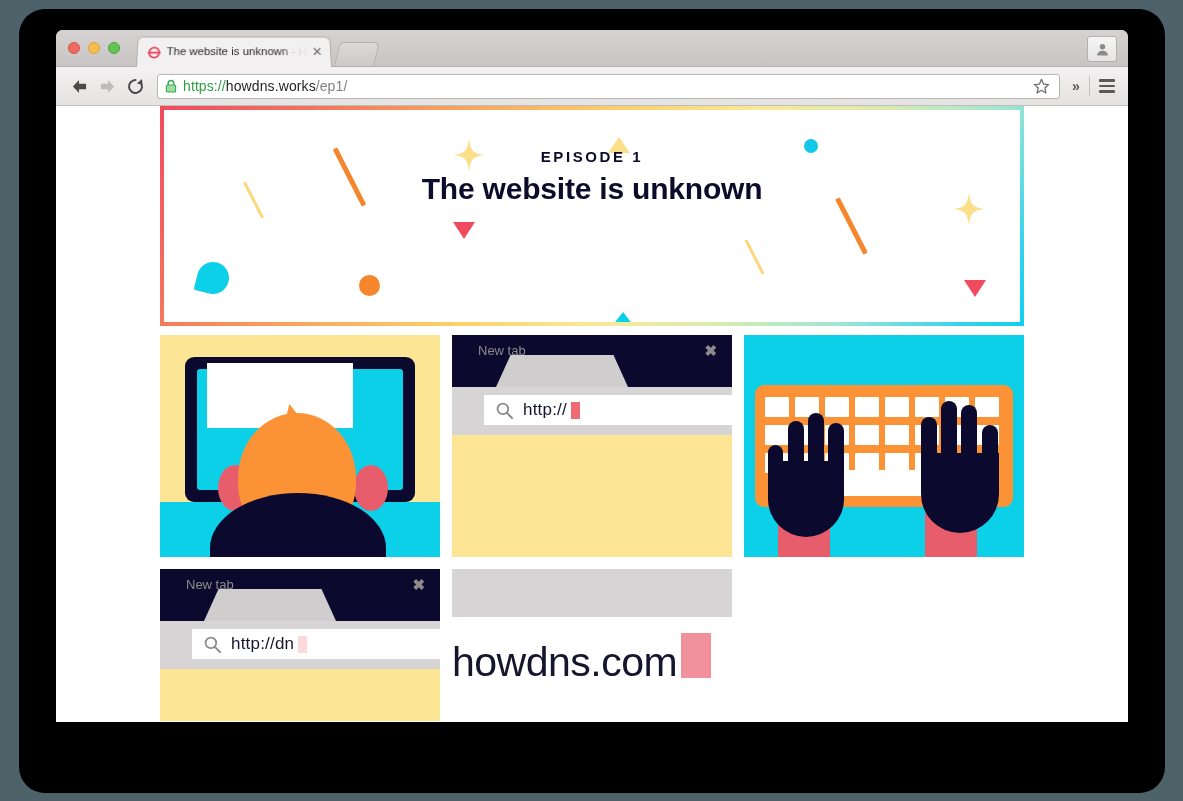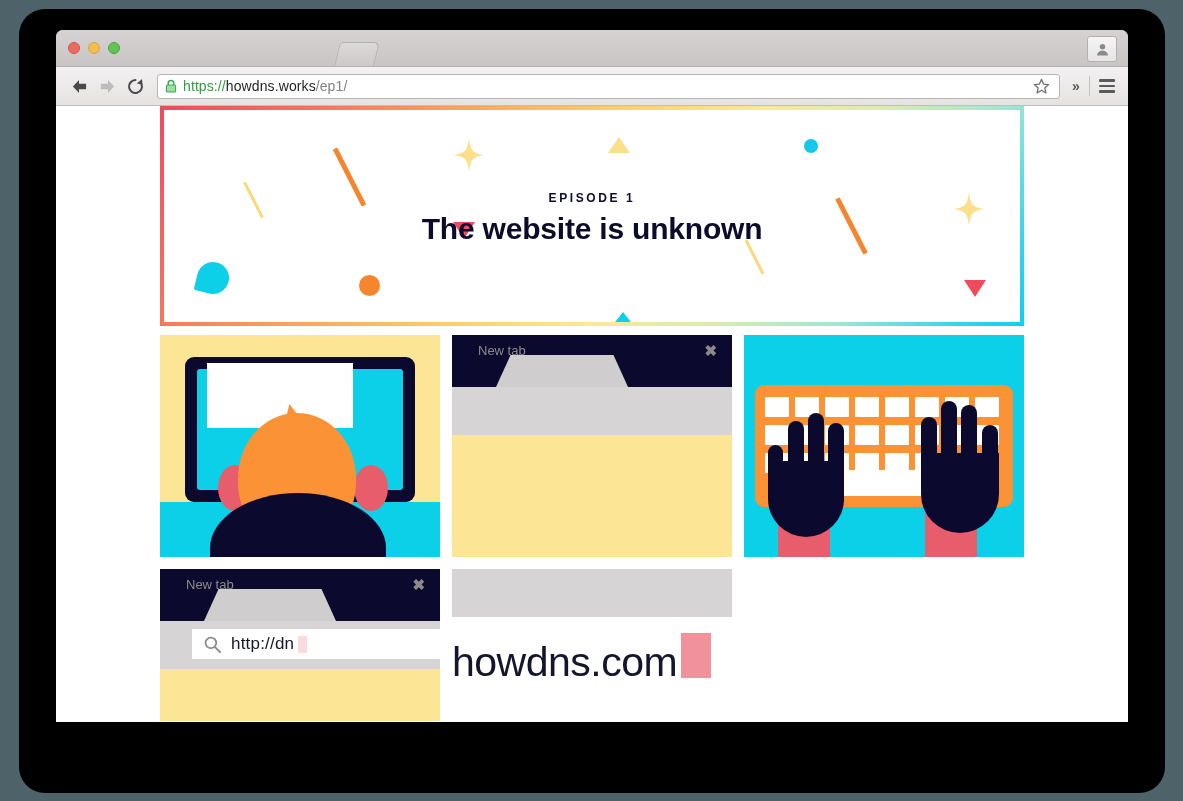--- a/index.html
+++ b/index.html
@@ -179,25 +179,24 @@
     width: 100%; height: 100%;
     background: #fff;
     overflow: hidden;
   }
   #hero-text {
     position: absolute;
     left: 0; right: 0; top: 38px;
     text-align: center;
   }
   #hero-eyebrow {
-    font-size: 12px;
+    font-size: 15px;
     letter-spacing: 2.6px;
     font-weight: bold;
     color: #0c0b2b;
-    margin-top: 43px;
   }
   #hero-title {
     margin-top: 7px;
     font-size: 30px;
     font-weight: bold;
     color: #0c0b2b;
     letter-spacing: -0.2px;
   }
 
   
@@ -280,20 +279,28 @@
 <div id="browser-window">
 
   <div id="tab-strip">
 
     <div class="traffic-lights">
       <span class="light red"></span>
       <span class="light amber"></span>
       <span class="light green"></span>
     </div>
 
+    <div id="tab-active">
+      <svg id="tab-favicon" viewBox="0 0 16 16">
+        <circle cx="8" cy="8" r="5.4" fill="none" stroke="#e8415a" stroke-width="1.8"></circle>
+        <rect x="1" y="7.1" width="14" height="1.9" fill="#e8415a"></rect>
+      </svg>
+      <span id="tab-title"><span>The website is unknown</span><span class="dim"> - Ho</span></span>
+      <span id="tab-close">✕</span>
+    </div>
 
     <div id="tab-new"></div>
 
     <div id="profile-button">
       <svg width="15" height="15" viewBox="0 0 16 16">
         <circle cx="8" cy="5" r="2.9" fill="#8a8a8a"></circle>
         <path d="M2.2 14.5c0-3.3 2.6-5.2 5.8-5.2s5.8 1.9 5.8 5.2z" fill="#8a8a8a"></path>
       </svg>
     </div>
   </div>
@@ -385,20 +392,28 @@
         <div class="tuft"></div>
         <div class="body"></div>
       </div>
 
       <div class="panel browsermock">
         <div class="bm-titlebar"></div>
         <div class="bm-tab"></div>
         <span class="bm-tab-label">New tab</span>
         <span class="bm-tab-close">✖</span>
         <div class="bm-toolbar"></div>
+        <div class="bm-omnibox">
+          <svg class="bm-search-icon" width="19" height="19" viewBox="0 0 20 20">
+            <circle cx="8.3" cy="8.3" r="5.6" fill="none" stroke="#8c8a8a" stroke-width="1.9"></circle>
+            <line x1="12.5" y1="12.5" x2="18" y2="18" stroke="#8c8a8a" stroke-width="2.1" stroke-linecap="round"></line>
+          </svg>
+          <span class="bm-url">http://</span>
+            <span class="bm-caret" style="background:#f06a76;"></span>
+        </div>
         <div class="bm-body"></div>
       </div>
 
       <div class="panel p3">
         <div class="kb">
           <div class="keyrow" style="left:10px; top:12px;">
             <div class="key" style="width:24px;height:20px;"></div>
               <div class="key" style="width:24px;height:20px;"></div>
             <div class="key" style="width:24px;height:20px;"></div>
               <div class="key" style="width:24px;height:20px;"></div>

